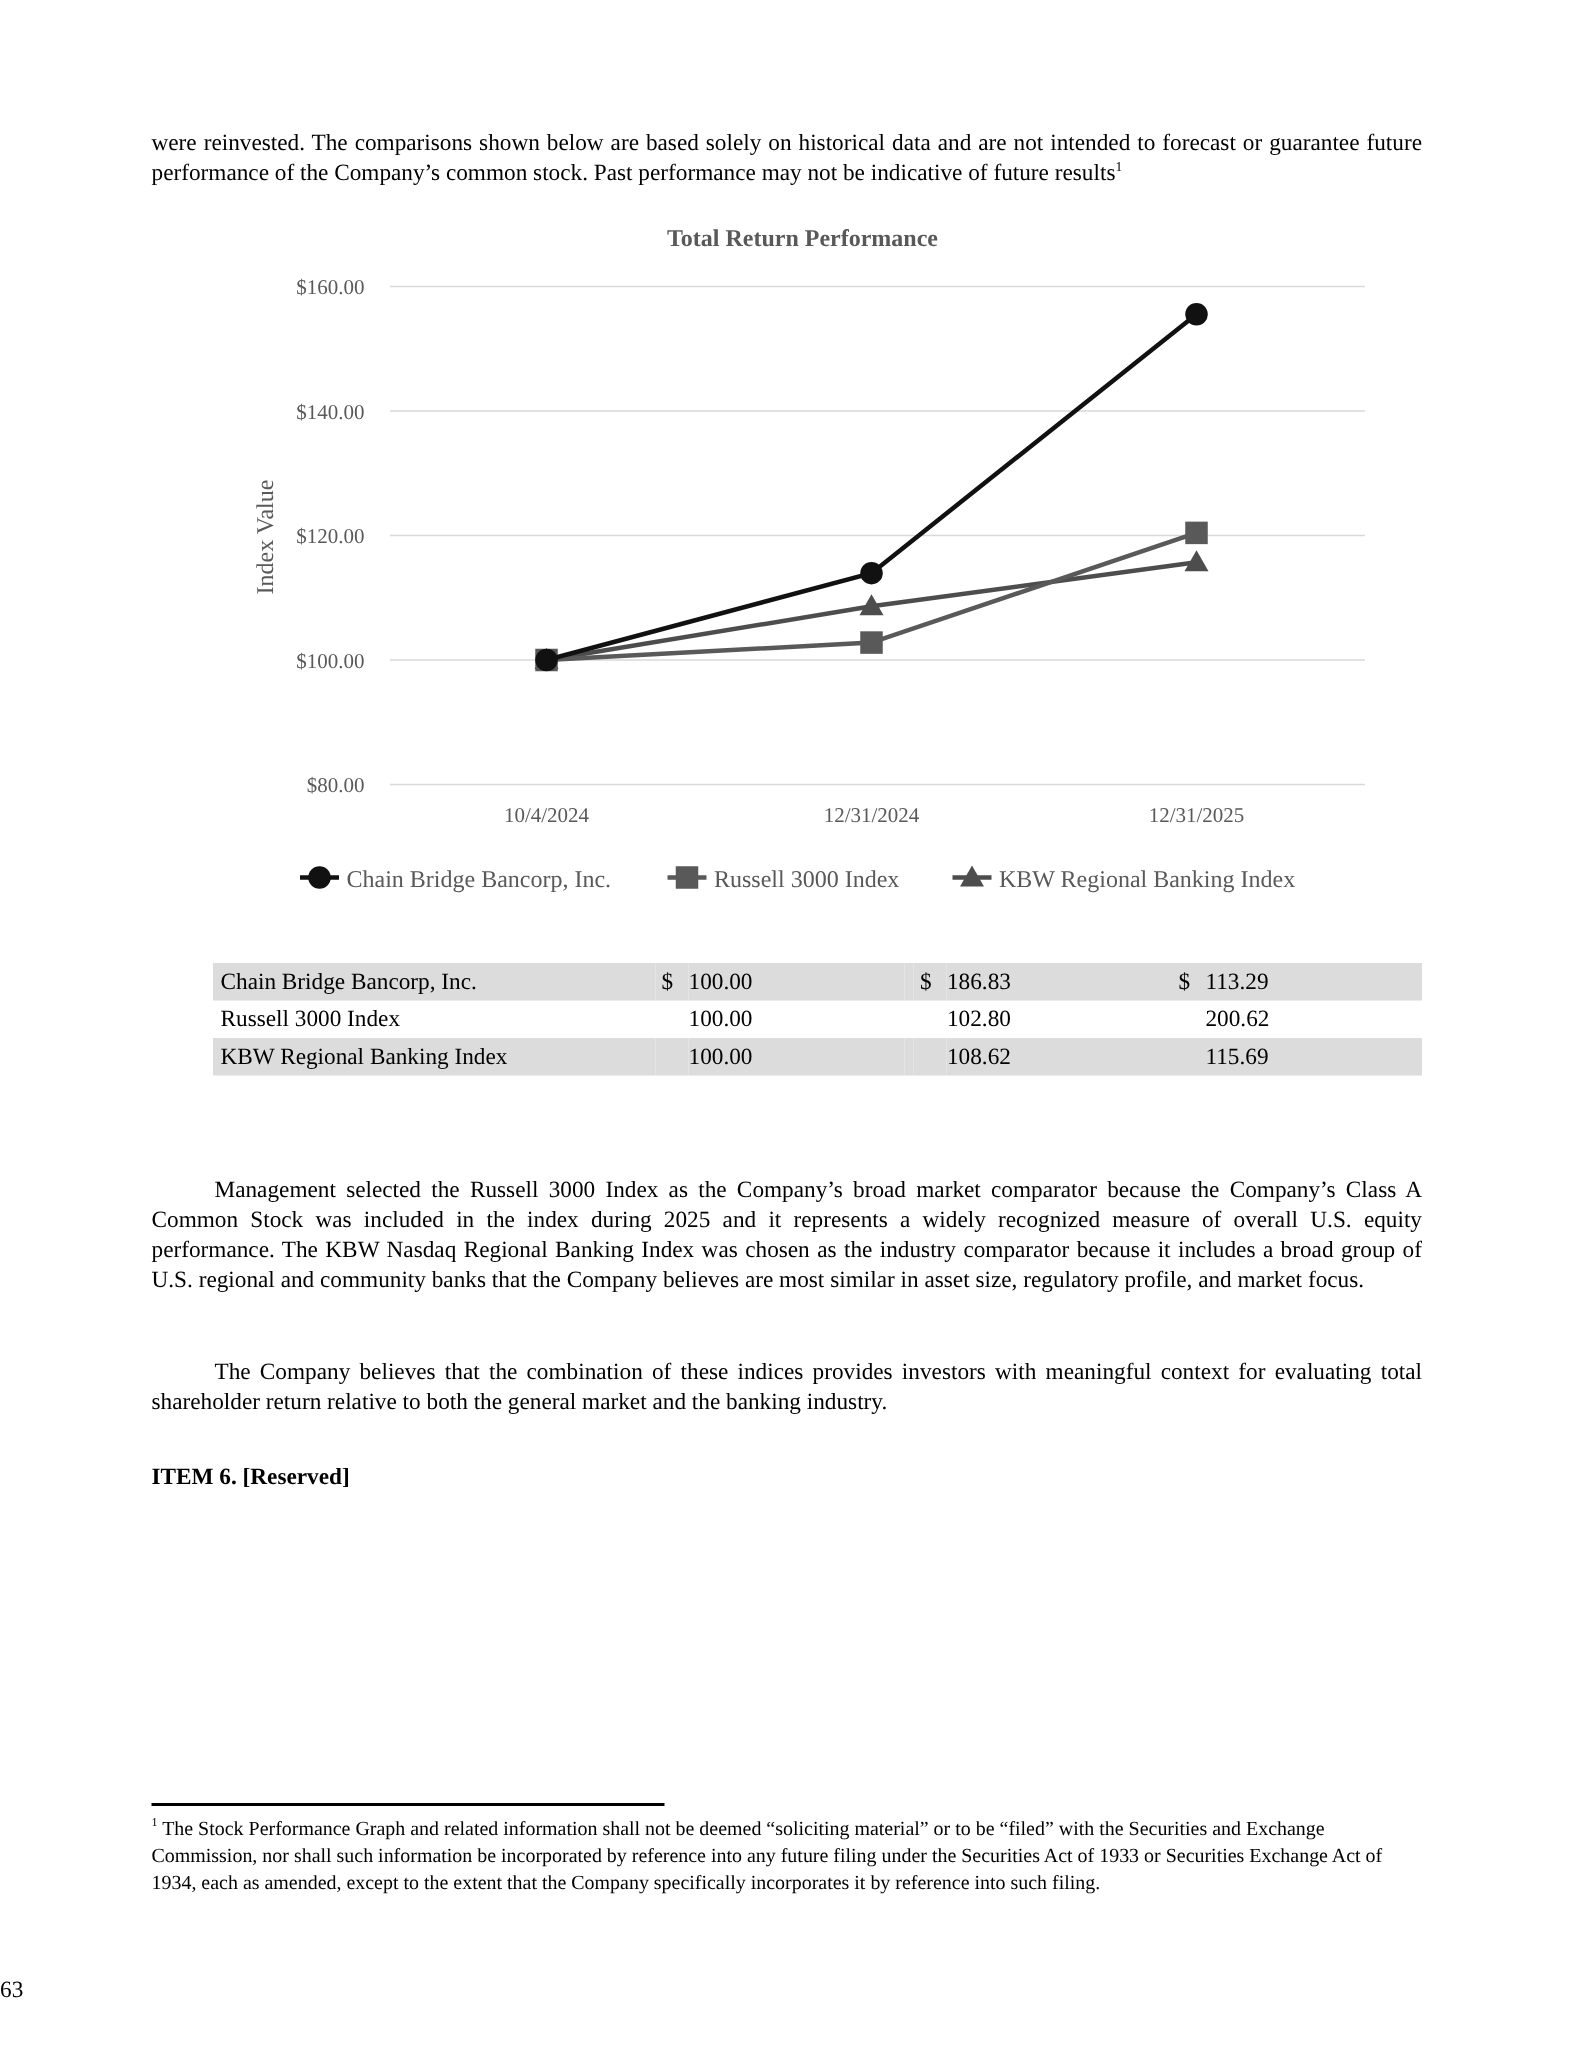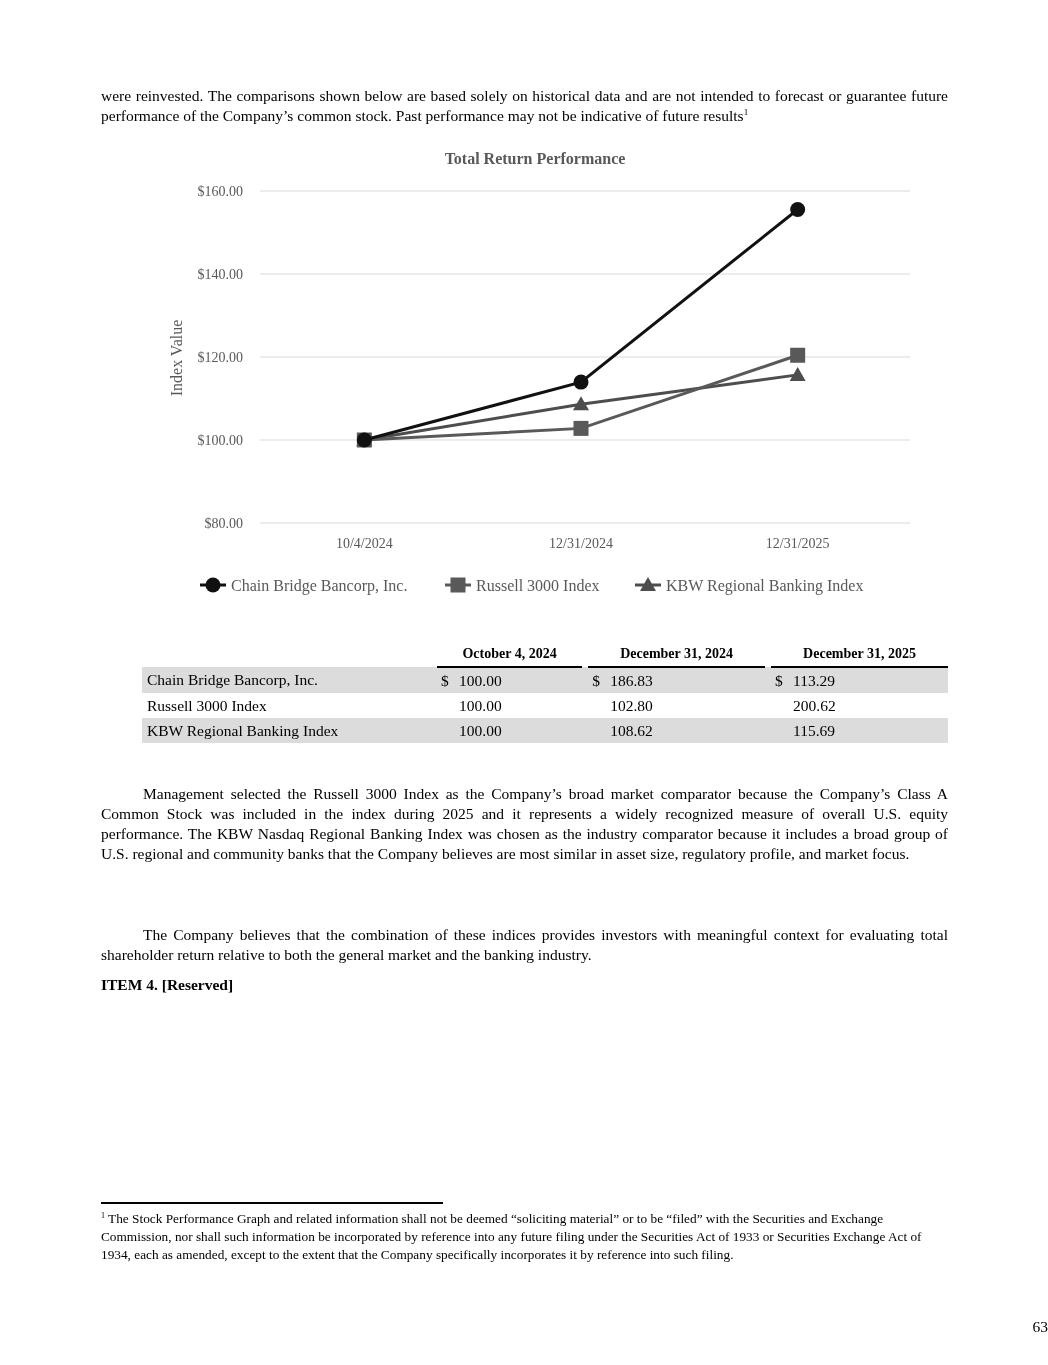--- a/index.html
+++ b/index.html
@@ -13,26 +13,26 @@
   .tbl { position: absolute; left: 142px; top: 642px; width: 806px; border-collapse: collapse; font-size: 15.5px; }
   .tbl td, .tbl th { padding: 0; height: 25px; }
   .tbl .hdr-group { font-weight: bold; font-size: 14px; text-align: center; height: 20px; border-bottom: 2px solid #000; }
   .tbl .hdr-col { font-weight: bold; font-size: 14px; text-align: center; height: 24px; border-bottom: 2px solid #000; }
   .tbl .gap { width: 6px; }
   .tbl tr.shade td { background: #dcdcdc; }
   .tbl td.lbl { padding-left: 5px; width: 290px; }
   .tbl td.cur { width: 18px; padding-left: 4px; }
   .tbl td.num { padding-right: 4px; }
   #p-mgmt { top: 784px; }
-  #p-comb { top: 905px; margin-top: 20px; }
+  #p-comb { top: 905px; }
   #item6 { position: absolute; left: 101px; top: 976px; font-size: 15.5px; font-weight: bold; }
   #fn-rule { position: absolute; left: 101px; top: 1202px; width: 342px; height: 0; border-top: 2px solid #000; }
   #footnote { position: absolute; left: 101px; top: 1210px; width: 847px; font-size: 13.3px; line-height: 18px; }
   #footnote sup { font-size: 8px; vertical-align: super; line-height: 0; }
-  #page-num { position: absolute; left: 0; width: 1048px; top: 1318px; text-align: right; font-size: 15.5px; }
+  #page-num { position: absolute; left: 0; width: 1048px; top: 1318px; text-align: left; font-size: 15.5px; }
 </style>
 </head>
 <body>
 
 <div id="p-intro" class="para"><span>were reinvested. The comparisons shown below are based solely on historical data and are not intended to forecast or guarantee future performance of the Company’s common stock. Past performance may not be indicative of future results</span><sup>1</sup></div>
 
 <svg id="chart" viewBox="0 0 780 470" xmlns="http://www.w3.org/2000/svg">
   <text id="chart-title" x="385" y="24" text-anchor="middle" font-size="16" font-weight="bold" fill="#595959">Total Return Performance</text>
   <g id="grid">
       <line x1="110" x2="760" y1="383" y2="383" stroke="#d9d9d9" stroke-width="1"></line>
@@ -88,28 +88,20 @@
       <g>
         <line x1="485" x2="511" y1="445" y2="445" stroke="#4d4d4d" stroke-width="3"></line>
         <polygon points="498,437 506,451 490,451" fill="#4d4d4d"></polygon>
         <text x="516" y="451" font-size="16" fill="#595959">KBW Regional Banking Index</text>
       </g>
     </g>
 </svg>
 
 <table class="tbl">
   <tbody>
-  <tr>
-    <td></td>
-    <td colspan="2" class="hdr-col">October 4, 2024</td>
-    <td class="gap"></td>
-    <td colspan="2" class="hdr-col">December 31, 2024</td>
-    <td class="gap"></td>
-    <td colspan="2" class="hdr-col">December 31, 2025</td>
-  </tr>
   <tr class="shade">
     <td class="lbl">Chain Bridge Bancorp, Inc.</td>
     <td class="cur">$</td>
     <td class="num">100.00</td>
     <td class="gap"></td>
     <td class="cur">$</td>
     <td class="num">186.83</td>
     <td class="gap"></td>
     <td class="cur">$</td>
     <td class="num">113.29</td>
@@ -134,18 +126,18 @@
     <td class="num">108.62</td>
     <td class="gap"></td>
     <td class="cur"></td>
     <td class="num">115.69</td>
   </tr>
 </tbody>
   </table>
 
 <div id="p-mgmt" class="para indent">Management selected the Russell 3000 Index as the Company’s broad market comparator because the Company’s Class A Common Stock was included in the index during 2025 and it represents a widely recognized measure of overall U.S. equity performance. The KBW Nasdaq Regional Banking Index was chosen as the industry comparator because it includes a broad group of U.S. regional and community banks that the Company believes are most similar in asset size, regulatory profile, and market focus.</div>
 <div id="p-comb" class="para indent">The Company believes that the combination of these indices provides investors with meaningful context for evaluating total shareholder return relative to both the general market and the banking industry.</div>
-<div id="item6">ITEM 4. [Reserved]</div>
+<div id="item6">ITEM 6. [Reserved]</div>
 
 <div id="fn-rule"></div>
 <div id="footnote"><sup>1</sup><span> The Stock Performance Graph and related information shall not be deemed “soliciting material” or to be “filed” with the Securities and Exchange Commission, nor shall such information be incorporated by reference into any future filing under the Securities Act of 1933 or Securities Exchange Act of 1934, each as amended, except to the extent that the Company specifically incorporates it by reference into such filing.</span></div>
 
 <div id="page-num">63</div>
 
 </body></html>

